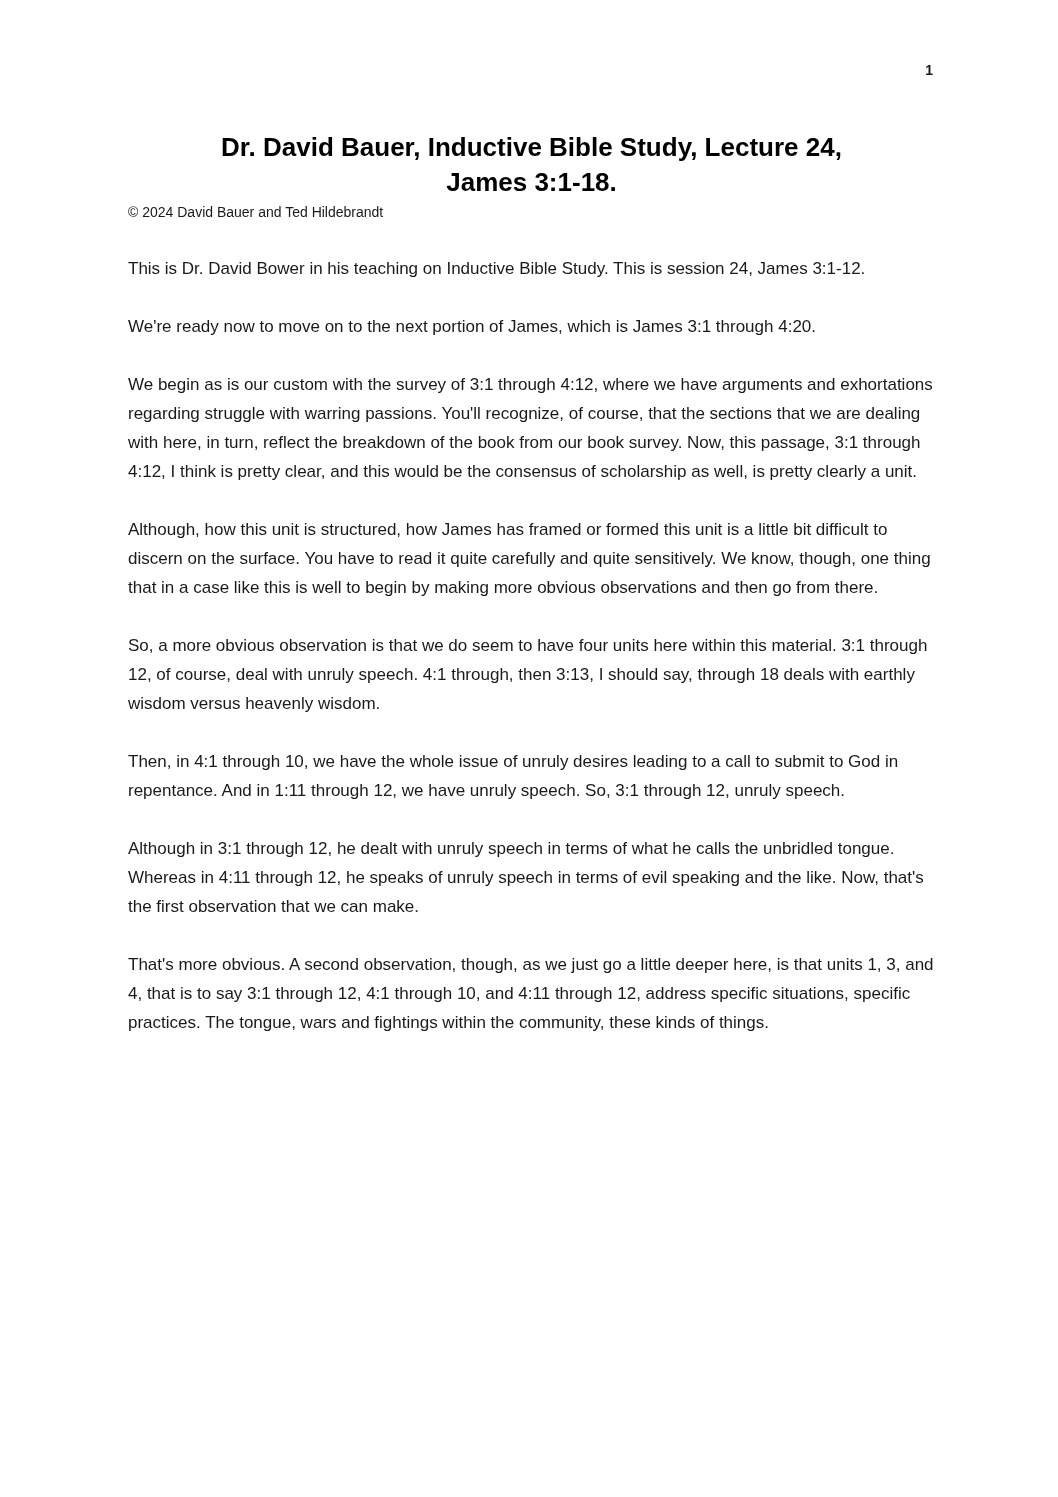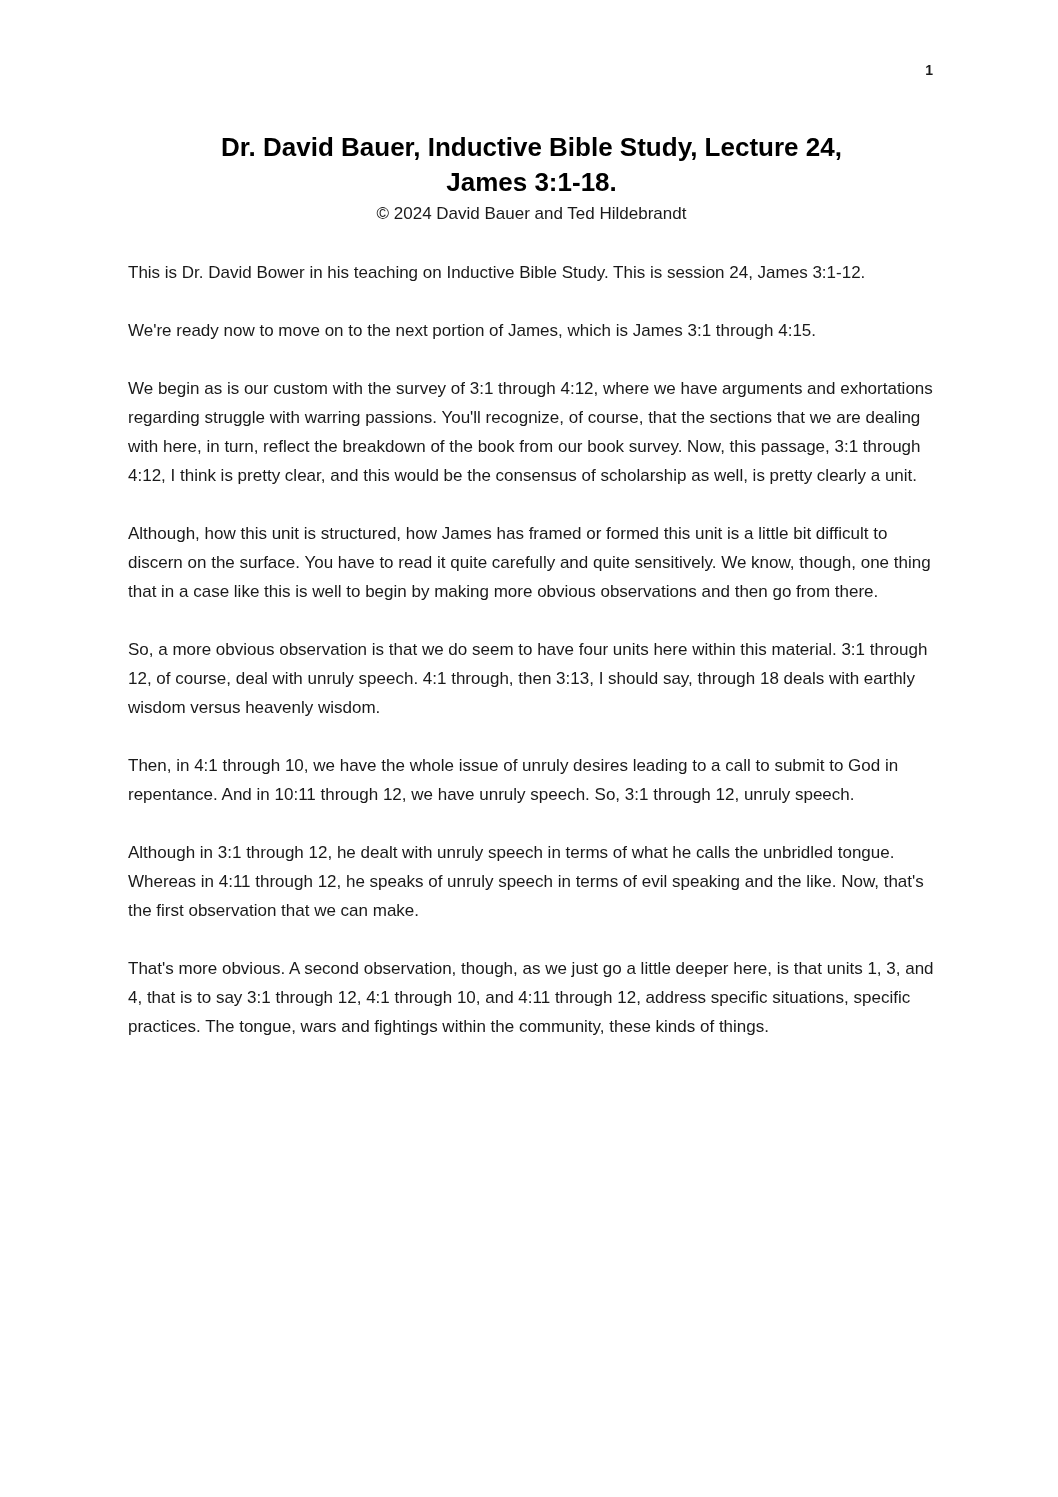--- a/index.html
+++ b/index.html
@@ -33,22 +33,22 @@
     font-size: 26px;
     font-weight: bold;
     line-height: 1.35;
     color: #000000;
   }
   .doc-title .title-line {
     display: block;
     text-align: center;
   }
   .copyright {
-    text-align: center;
-    font-size: 17px;
+    text-align: left;
+    font-size: 14px;
     margin: 2px 0 0 0;
     color: #1a1a1a;
   }
   .body-text {
     margin-top: 34px;
   }
   .body-text p {
     font-size: 17px;
     line-height: 29px;
     margin: 16px 0 29px 0;
@@ -65,22 +65,22 @@
 
   <h1 class="doc-title">
     <span class="title-line">Dr. David Bauer, Inductive Bible Study, Lecture 24,</span>
     <span class="title-line">James 3:1-18.</span>
   </h1>
 
   <p class="copyright">© 2024 David Bauer and Ted Hildebrandt</p>
 
   <div class="body-text">
     <p>This is Dr. David Bower in his teaching on Inductive Bible Study. This is session 24, James 3:1-12.</p>
-    <p>We're ready now to move on to the next portion of James, which is James 3:1 through 4:15.</p>
+    <p>We're ready now to move on to the next portion of James, which is James 3:1 through 4:20.</p>
     <p>We begin as is our custom with the survey of 3:1 through 4:12, where we have arguments and exhortations regarding struggle with warring passions. You'll recognize, of course, that the sections that we are dealing with here, in turn, reflect the breakdown of the book from our book survey. Now, this passage, 3:1 through 4:12, I think is pretty clear, and this would be the consensus of scholarship as well, is pretty clearly a unit.</p>
     <p>Although, how this unit is structured, how James has framed or formed this unit is a little bit difficult to discern on the surface. You have to read it quite carefully and quite sensitively. We know, though, one thing that in a case like this is well to begin by making more obvious observations and then go from there.</p>
     <p>So, a more obvious observation is that we do seem to have four units here within this material. 3:1 through 12, of course, deal with unruly speech. 4:1 through, then 3:13, I should say, through 18 deals with earthly wisdom versus heavenly wisdom.</p>
-    <p>Then, in 4:1 through 10, we have the whole issue of unruly desires leading to a call to submit to God in repentance. And in 10:11 through 12, we have unruly speech. So, 3:1 through 12, unruly speech.</p>
+    <p>Then, in 4:1 through 10, we have the whole issue of unruly desires leading to a call to submit to God in repentance. And in 1:11 through 12, we have unruly speech. So, 3:1 through 12, unruly speech.</p>
     <p>Although in 3:1 through 12, he dealt with unruly speech in terms of what he calls the unbridled tongue. Whereas in 4:11 through 12, he speaks of unruly speech in terms of evil speaking and the like. Now, that's the first observation that we can make.</p>
     <p>That's more obvious. A second observation, though, as we just go a little deeper here, is that units 1, 3, and 4, that is to say 3:1 through 12, 4:1 through 10, and 4:11 through 12, address specific situations, specific practices. The tongue, wars and fightings within the community, these kinds of things.</p>
   </div>
 
 </div>
 
 </body></html>

